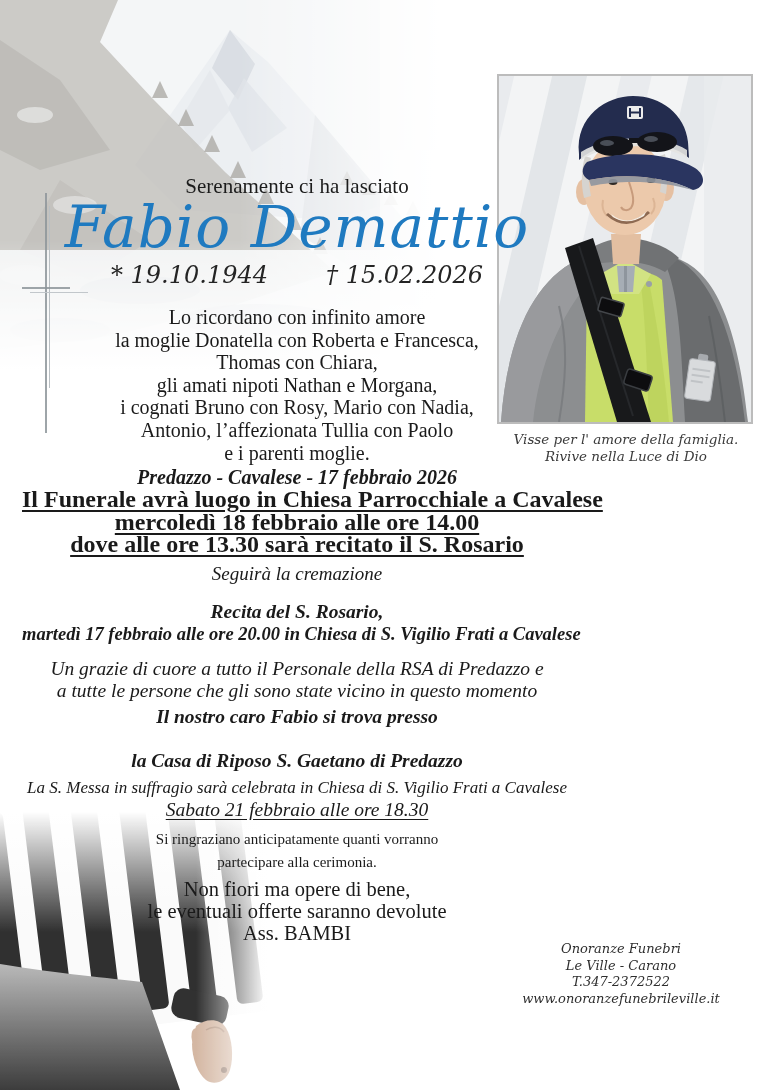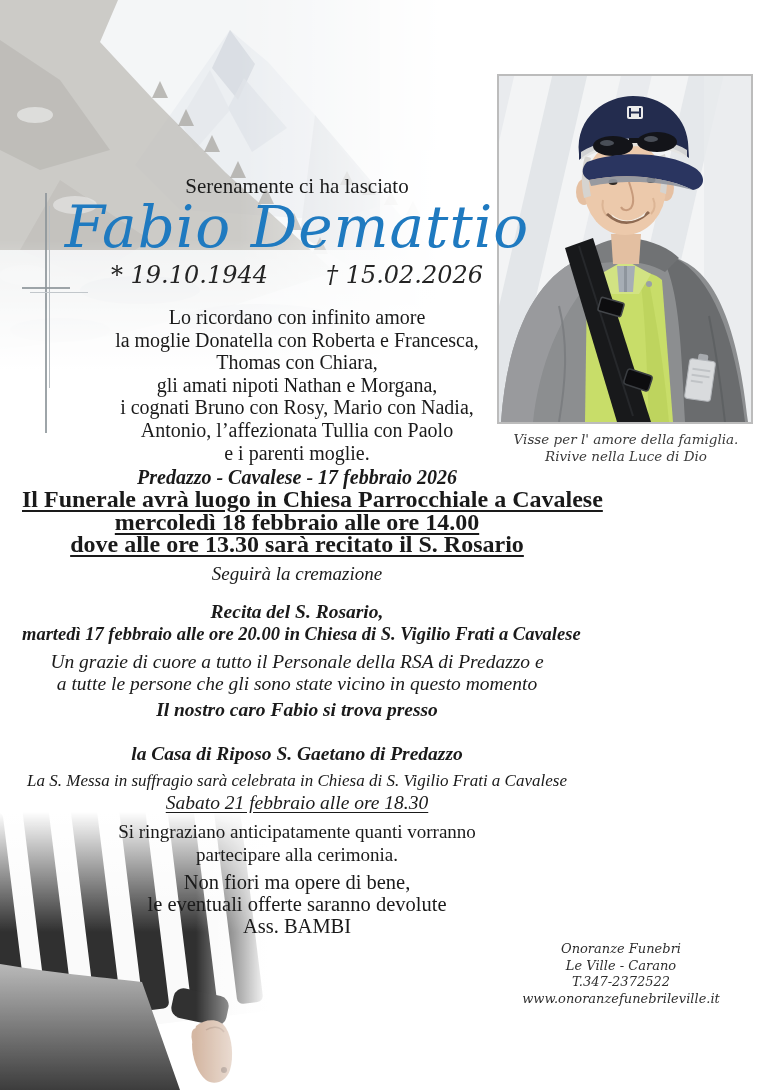--- a/index.html
+++ b/index.html
@@ -38,26 +38,26 @@
   .dates{font-size:24px;line-height:30px;font-style:italic;margin-top:4px;color:#242424;font-family:"DejaVu Serif", serif;}
   .dates .death{margin-left:58px;}
   .fam{font-size:20px;line-height:22.6px;}
   .fam-first{margin-top:16px;}
   .place{font-size:20px;line-height:22px;font-weight:bold;font-style:italic;margin-top:2px;}
   .fun{font-size:24px;line-height:22.6px;font-weight:bold;text-decoration:underline;text-underline-offset:3px;}
   .crem{font-size:19px;line-height:22px;font-style:italic;margin-top:7px;}
   .ros1{font-size:19.5px;line-height:22px;font-weight:bold;font-style:italic;margin-top:16px;}
   .ros2{font-size:18.5px;line-height:22px;font-weight:bold;font-style:italic;}
   .thx{font-size:19.5px;line-height:22px;font-style:italic;}
-  .thx-first{margin-top:6px;font-style:italic;}
+  .thx-first{margin-top:13px;font-style:italic;}
   .rest{font-size:19.5px;line-height:22px;font-weight:bold;font-style:italic;margin-top:22px;}
   .rest-first{margin-top:4px;}
   .mass1{font-size:17px;line-height:22px;font-style:italic;margin-top:5px;}
   .mass2{font-size:19.5px;line-height:22px;font-style:italic;text-decoration:underline;text-underline-offset:3px;}
-  .ack{font-size:19px;line-height:22.6px;}
+  .ack{font-size:15px;line-height:22.6px;}
   .ack-first{margin-top:7px;}
   .don{font-size:20.5px;line-height:22px;}
   .don-first{margin-top:5px;}
   
   #funeral-home{
     position:absolute;left:521px;top:941px;width:200px;z-index:2;
     text-align:center;font-style:italic;font-size:13px;line-height:16.5px;color:#2e2e2e;
     font-family:"DejaVu Serif", serif;
   }
 </style>

